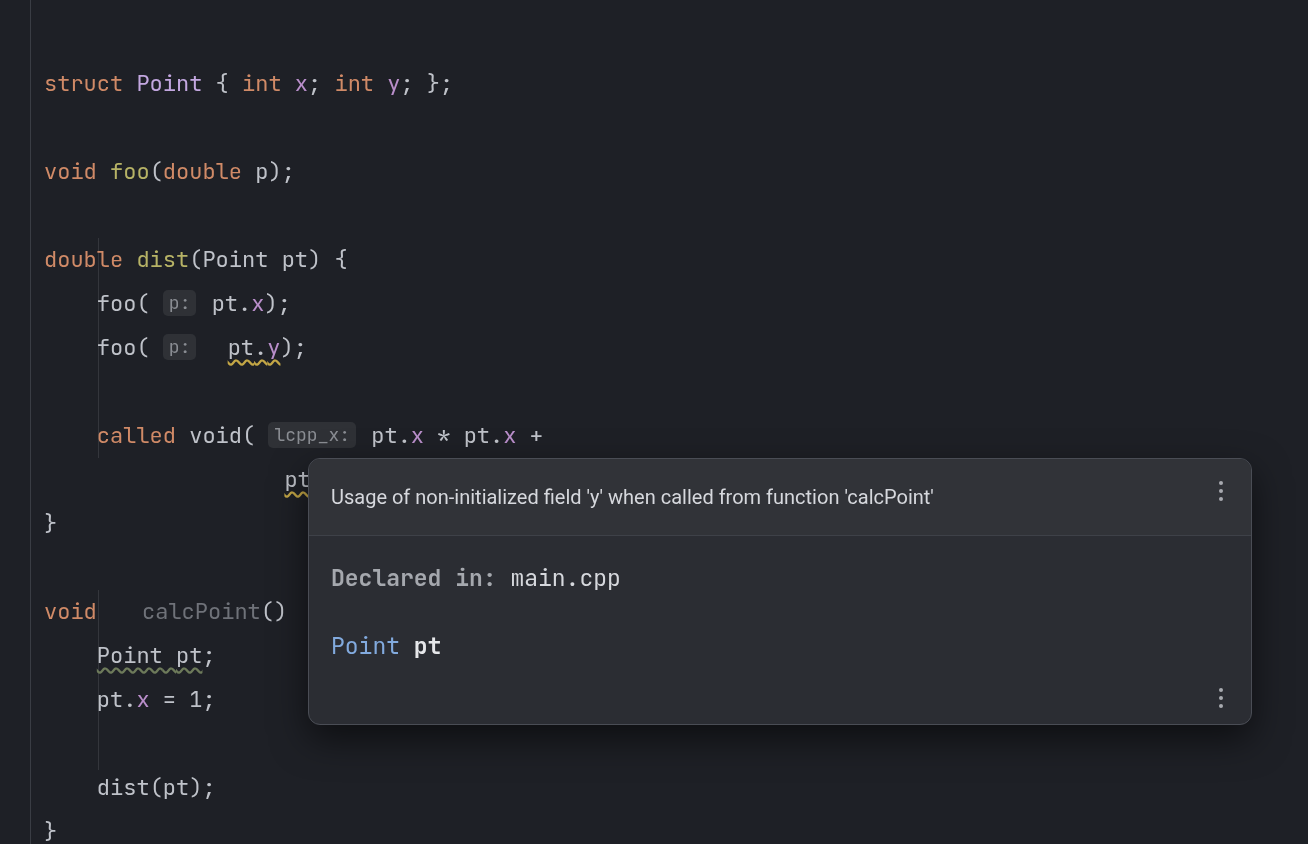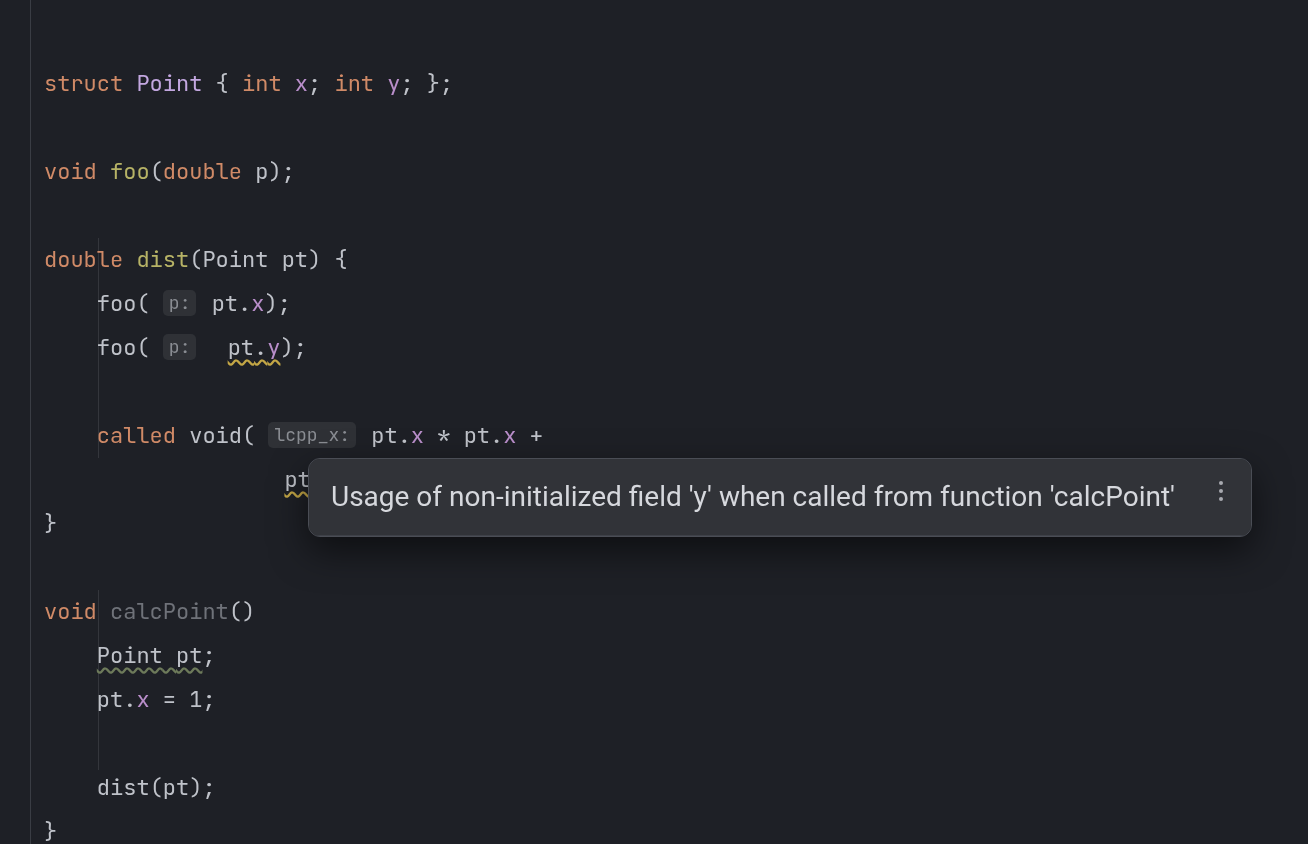--- a/index.html
+++ b/index.html
@@ -44,21 +44,21 @@
   }
   .code {
     position: absolute;
     left: 44px; top: 18px; right: 0;
     white-space: pre;
   }
   .kw { color: var(--kw); margin-top: 18px; }
   .type { color: var(--type); }
   .ident { color: var(--ident); }
   .member { color: var(--member); }
-  .dim { color: #6f7279; }
+  .dim { color: #6f7279; margin-left: 32px; }
   .hint {
     display: inline-block;
     background: var(--hint-bg);
     color: var(--hint-fg);
     font-size: 18px;
     padding: 0 6px;
     border-radius: 5px;
     line-height: 26px;
     vertical-align: 2px;
     margin: 0 2px 0 0;
@@ -89,21 +89,21 @@
     border: 1px solid var(--popup-border);
     border-radius: 12px;
     box-shadow: 0 14px 36px rgba(0,0,0,0.55);
     color: var(--popup-fg);
     font-family: -apple-system, BlinkMacSystemFont, "Segoe UI", Roboto, Helvetica, Arial, sans-serif;
     overflow: hidden;
   }
   .popup-header {
     background: var(--popup-header-bg);
     padding: 22px 60px 22px 22px;
-    font-size: 28px;
+    font-size: 20px;
     line-height: 32px;
     border-bottom: 1px solid #3e4148;
     position: relative;
   }
   .popup-body {
     padding: 22px 22px 58px 22px;
     font-family: "JetBrains Mono","Fira Code","Menlo","Consolas",monospace;
     font-size: 23px;
     line-height: 40px;
     position: relative;
@@ -159,14 +159,28 @@
 
   <div class="popup" style="left:308px; top:458px;">
     <div class="popup-header">
       <span>Usage of non-initialized field 'y' when called from function 'calcPoint'</span>
       <div class="kebab" style="right:18px; top:20px;">
         <span></span>
           <span></span>
           <span></span>
       </div>
     </div>
+    <div class="popup-body">
+      <div>
+        <span class="declared-label">Declared in:</span> <span class="declared-val">main.cpp</span>
+      </div>
+      <div style="height:28px;"></div>
+      <div>
+        <span class="popup-type">Point</span> <span class="popup-var">pt</span>
+      </div>
+      <div class="kebab" style="right:18px; bottom:14px;">
+        <span></span>
+          <span></span>
+          <span></span>
+      </div>
+    </div>
   </div>
 </div>
 
 </body></html>

